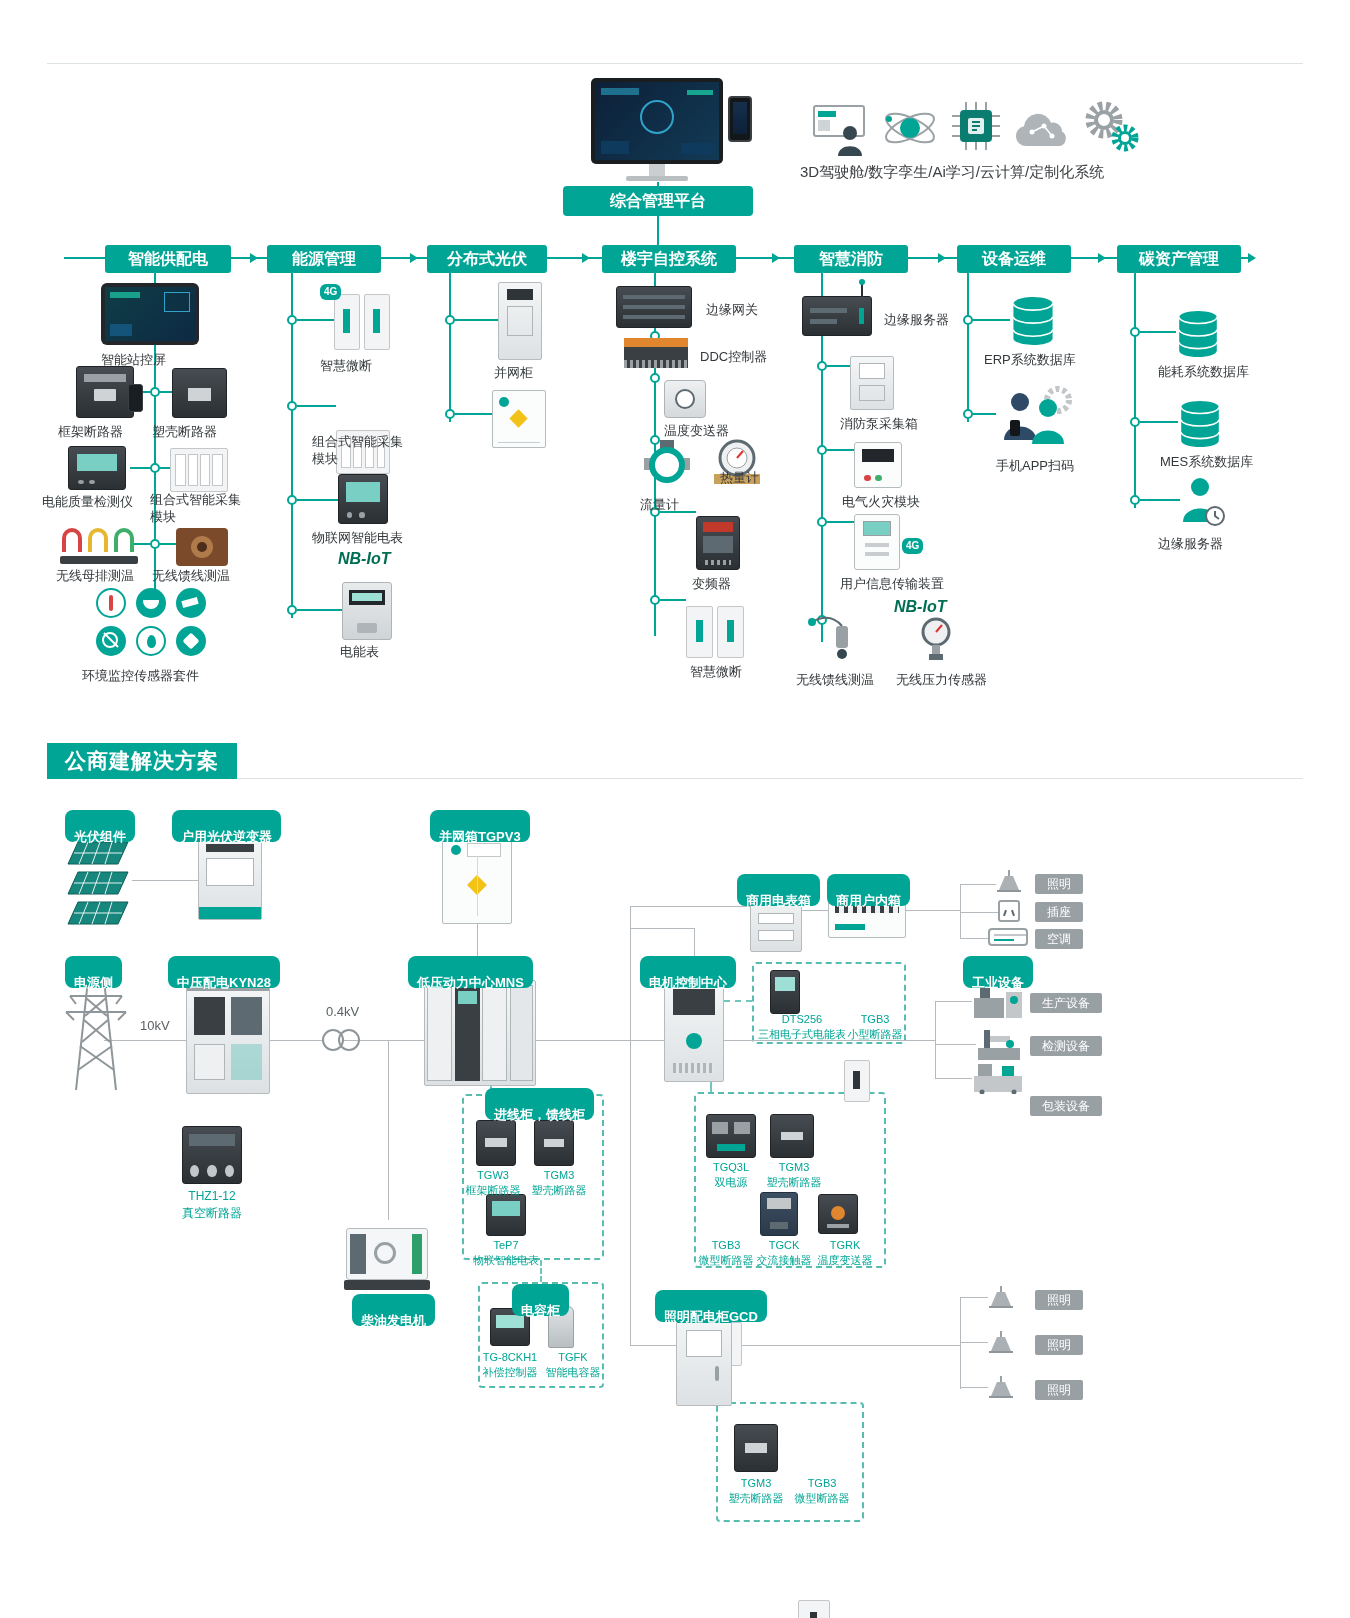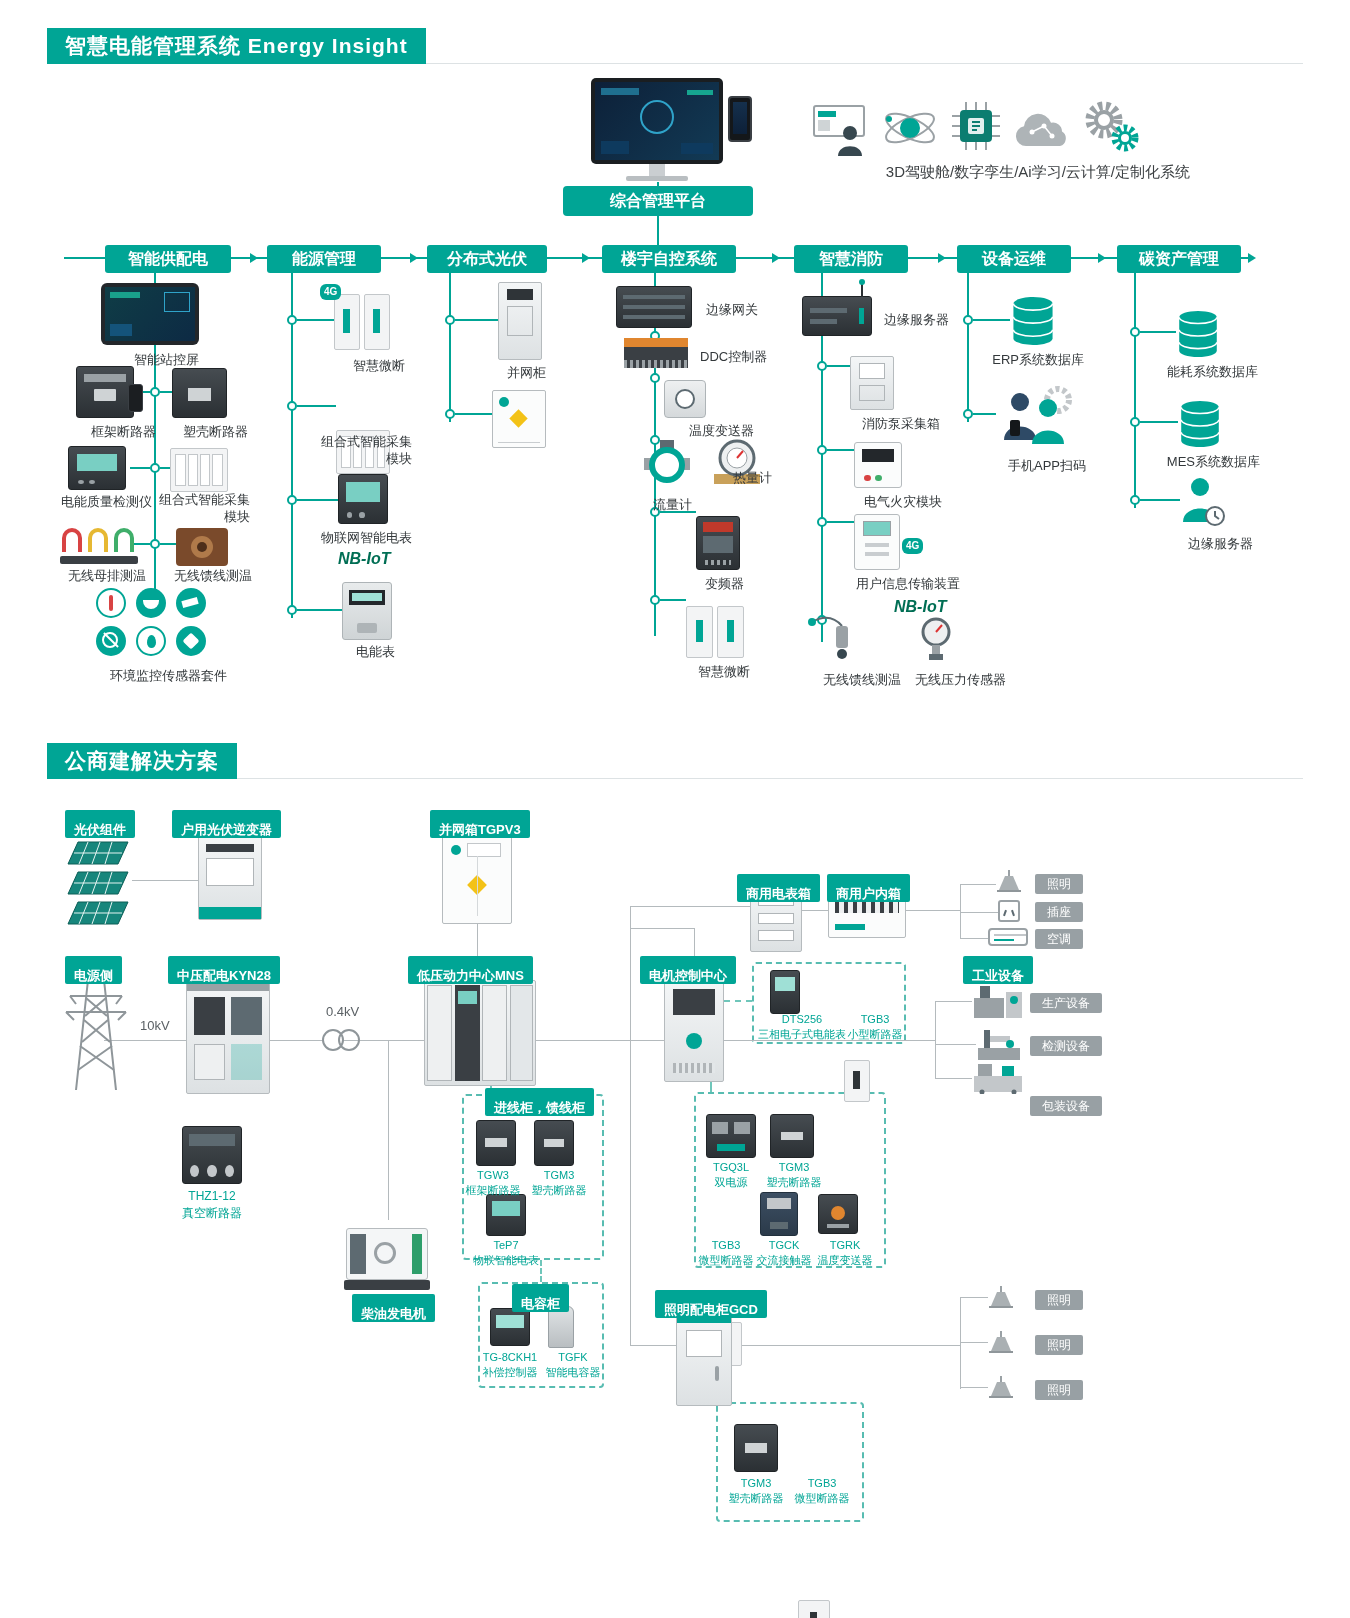--- a/index.html
+++ b/index.html
@@ -1,23 +1,23 @@
 <!DOCTYPE html>
 <html><head>
 <meta charset="utf-8">
 <style>
   *{margin:0;padding:0;box-sizing:border-box}
   body{font-family:"Liberation Sans","DejaVu Sans",sans-serif;background:#fff}
   #stage{position:relative;width:1350px;height:1618px;background:#fff;overflow:hidden}
   .banner{position:absolute;background:#00A595;color:#fff;font-weight:bold;font-size:21px;line-height:36px;height:36px;padding:0 18px;letter-spacing:1px;white-space:nowrap;z-index:4}
   .rule{position:absolute;height:1px;background:#dde2e4;z-index:0}
   .hdr{position:absolute;height:28px;line-height:28px;background:#00A595;color:#fff;font-size:16px;font-weight:bold;text-align:center;border-radius:3px;z-index:3;white-space:nowrap}
-  .chip{position:absolute;background:#00A595;color:#fff;font-size:13px;font-weight:bold;line-height:22px;height:28px;padding:9px 9px;border-radius:2px;z-index:4;white-space:nowrap}
+  .chip{position:absolute;background:#00A595;color:#fff;font-size:13px;font-weight:bold;line-height:22px;height:28px;padding:16px 9px;border-radius:8px;z-index:4;white-space:nowrap}
   .gchip{position:absolute;background:#98a0a4;color:#fff;font-size:12px;line-height:20px;height:20px;padding:0 12px;border-radius:2px;z-index:4;white-space:nowrap}
-  .lbl{position:absolute;font-size:13px;color:#33383b;text-align:right;line-height:1.3;z-index:4}
+  .lbl{position:absolute;font-size:13px;color:#33383b;text-align:left;line-height:1.3;z-index:4}
   .plbl{position:absolute;font-size:11px;color:#00A595;text-align:center;line-height:1.4;z-index:4}
   .hl{position:absolute;height:2px;background:#00A595;z-index:1}
   .vl{position:absolute;width:2px;background:#00A595;z-index:1}
   .ghl{position:absolute;height:1px;background:#b4babd;z-index:1}
   .gvl{position:absolute;width:1px;background:#b4babd;z-index:1}
   .dashv{position:absolute;width:0;border-left:2px dashed #6fc6ba;z-index:1}
   .dashh{position:absolute;height:0;border-top:2px dashed #6fc6ba;z-index:1}
   .node{position:absolute;width:10px;height:10px;background:#fff;border:2px solid #00A595;border-radius:50%;z-index:2}
   .arr{position:absolute;width:0;height:0;border-top:5px solid transparent;border-bottom:5px solid transparent;border-left:8px solid #00A595;z-index:2}
   .dashbox{position:absolute;border:2px dashed #58BCB1;border-radius:4px;z-index:1}
@@ -29,21 +29,20 @@
   .mcbt i{background:#00A595}
   .g4{position:absolute;background:#00A595;color:#fff;font-size:10px;font-weight:bold;line-height:15px;height:16px;padding:0 4px;border-radius:6px;z-index:4}
   .nbiot{position:absolute;font-weight:800;font-size:16px;font-style:italic;color:#006e54;z-index:4;white-space:nowrap}
   .kv{position:absolute;font-size:13px;color:#5b6165;z-index:4}
 </style>
 </head>
 <body>
 
 <div id="stage">
 
-  <div class="banner" style="left:47px;top:28px">智慧电能管理系统 Energy Insight</div>
   <div class="rule" style="left:47px;top:63px;width:1256px"></div>
 
   <div class="dev" style="left:591px;top:78px;width:132px;height:104px">
     <div style="width:132px;height:86px;background:#1a1e21;border-radius:5px;padding:4px">
       <div style="width:100%;height:100%;background:linear-gradient(135deg,#0d2038,#123a55);position:relative;overflow:hidden">
         <div style="position:absolute;left:6px;top:6px;width:38px;height:7px;background:#1f6f8f"></div>
         <div style="position:absolute;left:50%;top:18px;width:34px;height:34px;margin-left:-17px;border:2px solid #2fa3c9;border-radius:50%"></div>
         <div style="position:absolute;right:6px;top:8px;width:26px;height:5px;background:#16a58f"></div>
         <div style="position:absolute;left:6px;bottom:6px;width:28px;height:13px;background:#0e3a5e"></div>
         <div style="position:absolute;right:6px;bottom:6px;width:32px;height:11px;background:#0e3a5e"></div>

